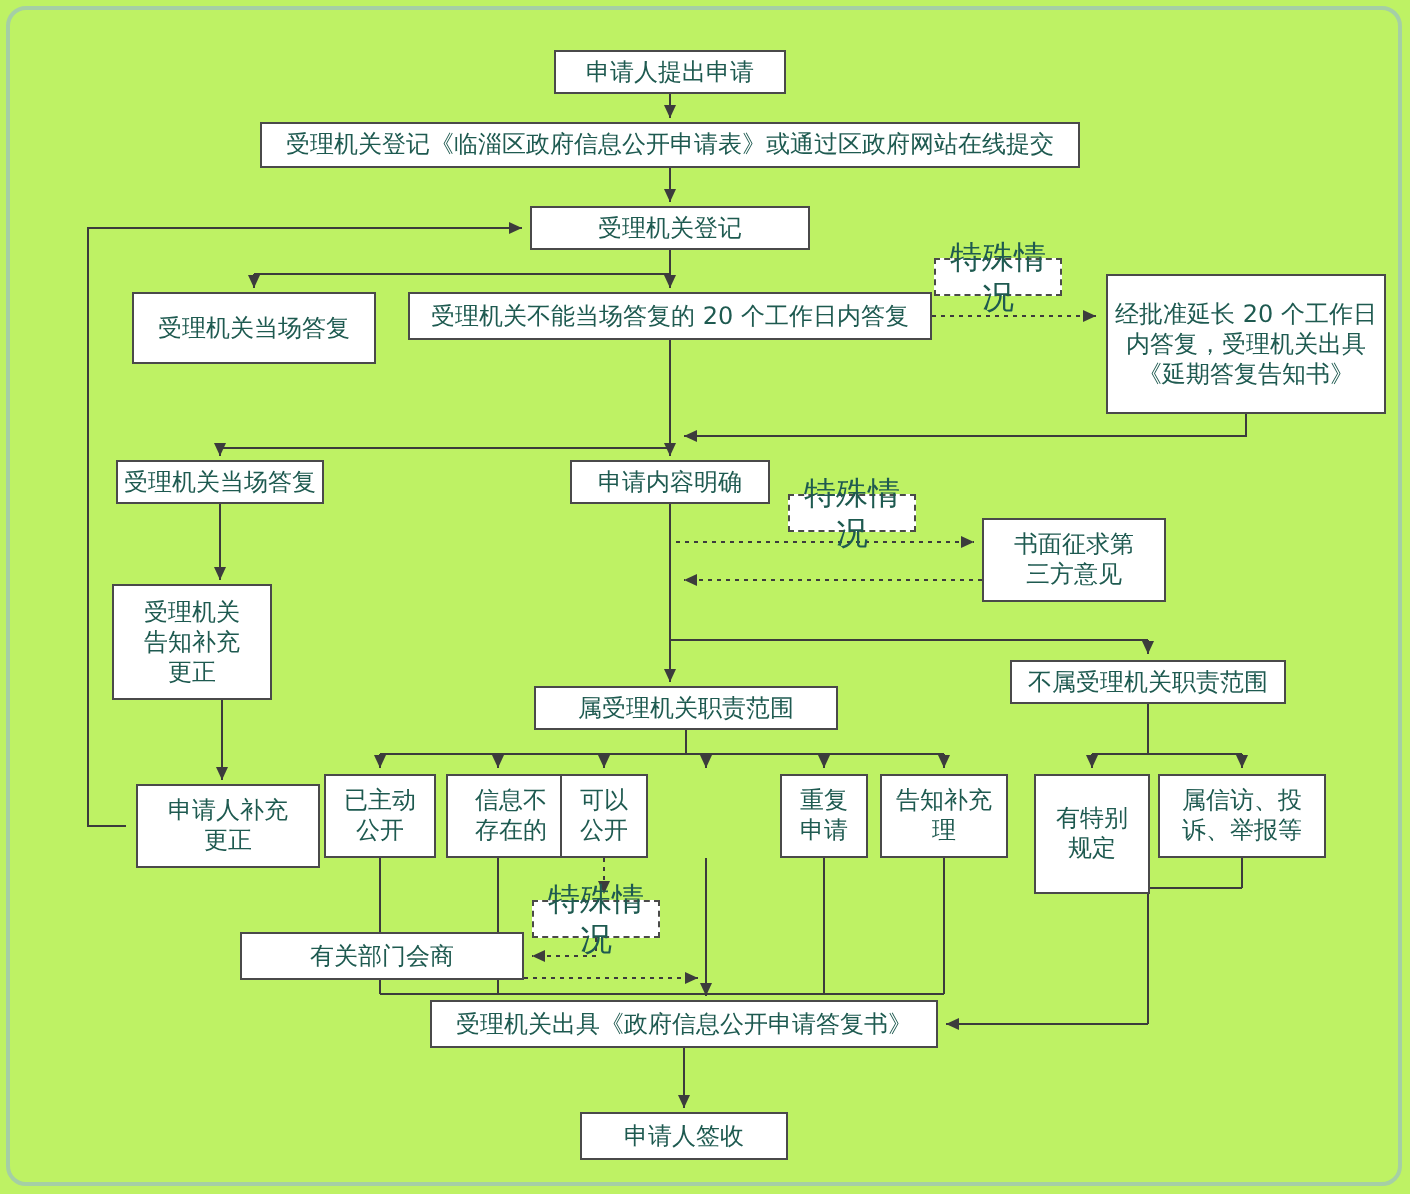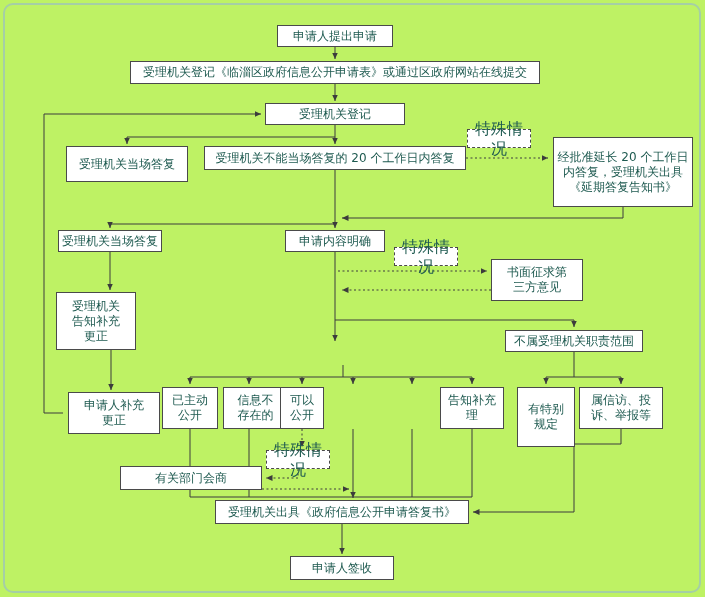--- a/index.html
+++ b/index.html
@@ -107,28 +107,31 @@
   <div class="node dashed" style="left:394px;top:247px;width:64px;height:19px">特殊情况</div>
   <div class="node" style="left:491px;top:259px;width:92px;height:42px">书面征求第
 三方意见</div>
 
   <div class="node" style="left:56px;top:292px;width:80px;height:58px">受理机关
 告知补充
 更正</div>
   <div class="node" style="left:68px;top:392px;width:92px;height:42px">申请人补充
 更正</div>
 
+  <div class="node" style="left:267px;top:343px;width:152px;height:22px">属受理机关职责范围</div>
   <div class="node" style="left:505px;top:330px;width:138px;height:22px">不属受理机关职责范围</div>
 
   <div class="node" style="left:162px;top:387px;width:56px;height:42px">已主动
 公开</div>
   <div class="node" style="left:223px;top:387px;width:65px;height:42px">信息不
 存在的</div>
   <div class="node" style="left:280px;top:387px;width:44px;height:42px">可以
 公开</div>
+  <div class="node" style="left:390px;top:387px;width:44px;height:42px">重复
+申请</div>
   <div class="node" style="left:440px;top:387px;width:64px;height:42px">告知补充
 理</div>
   <div class="node" style="left:517px;top:387px;width:58px;height:60px">有特别
 规定</div>
   <div class="node" style="left:579px;top:387px;width:84px;height:42px">属信访、投
 诉、举报等</div>
 
   <div class="node dashed" style="left:266px;top:450px;width:64px;height:19px">特殊情况</div>
   <div class="node" style="left:120px;top:466px;width:142px;height:24px">有关部门会商</div>
 

